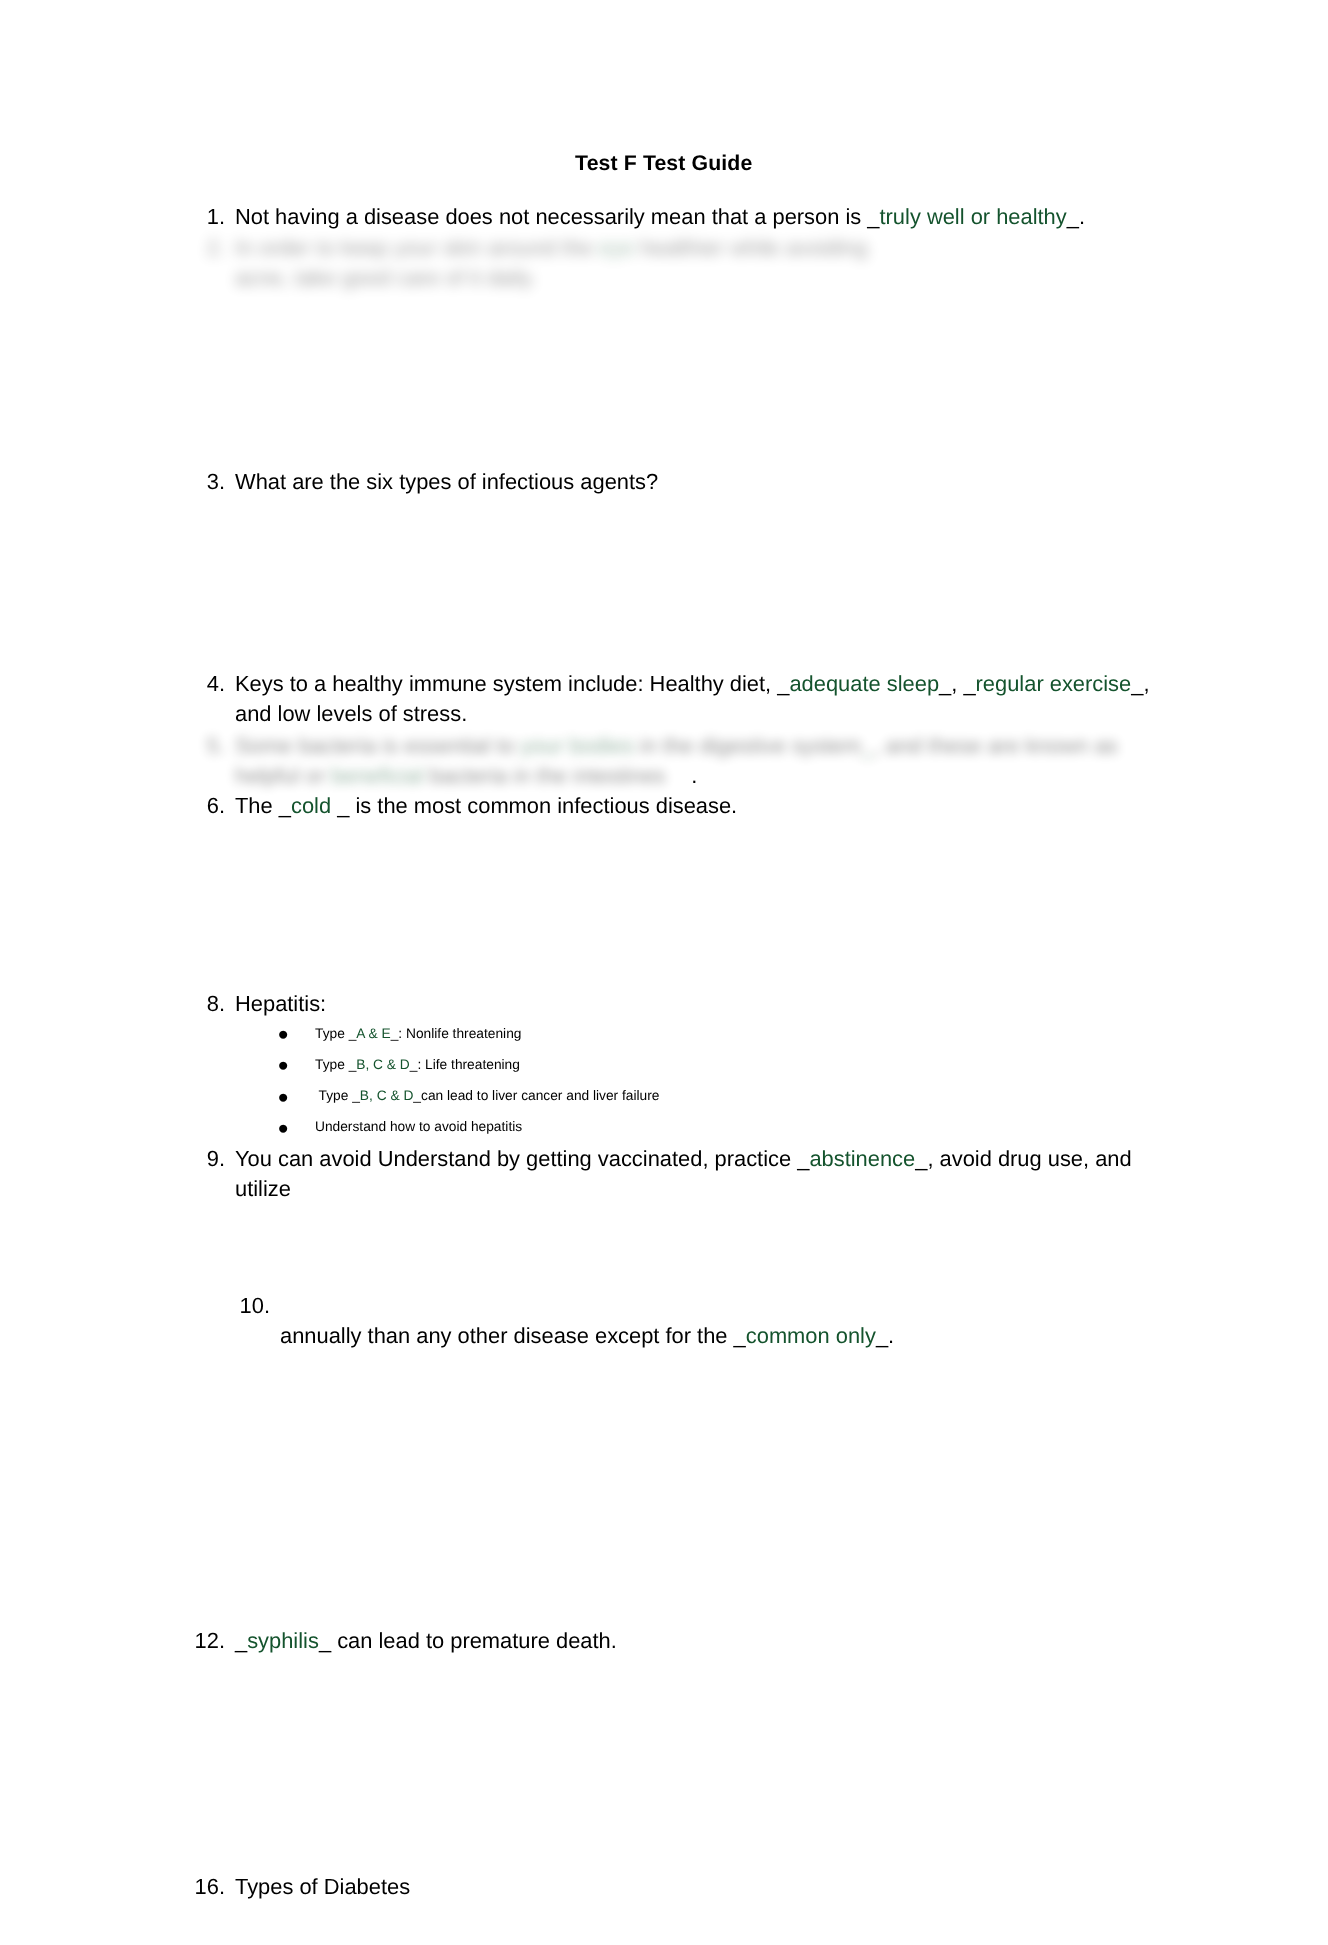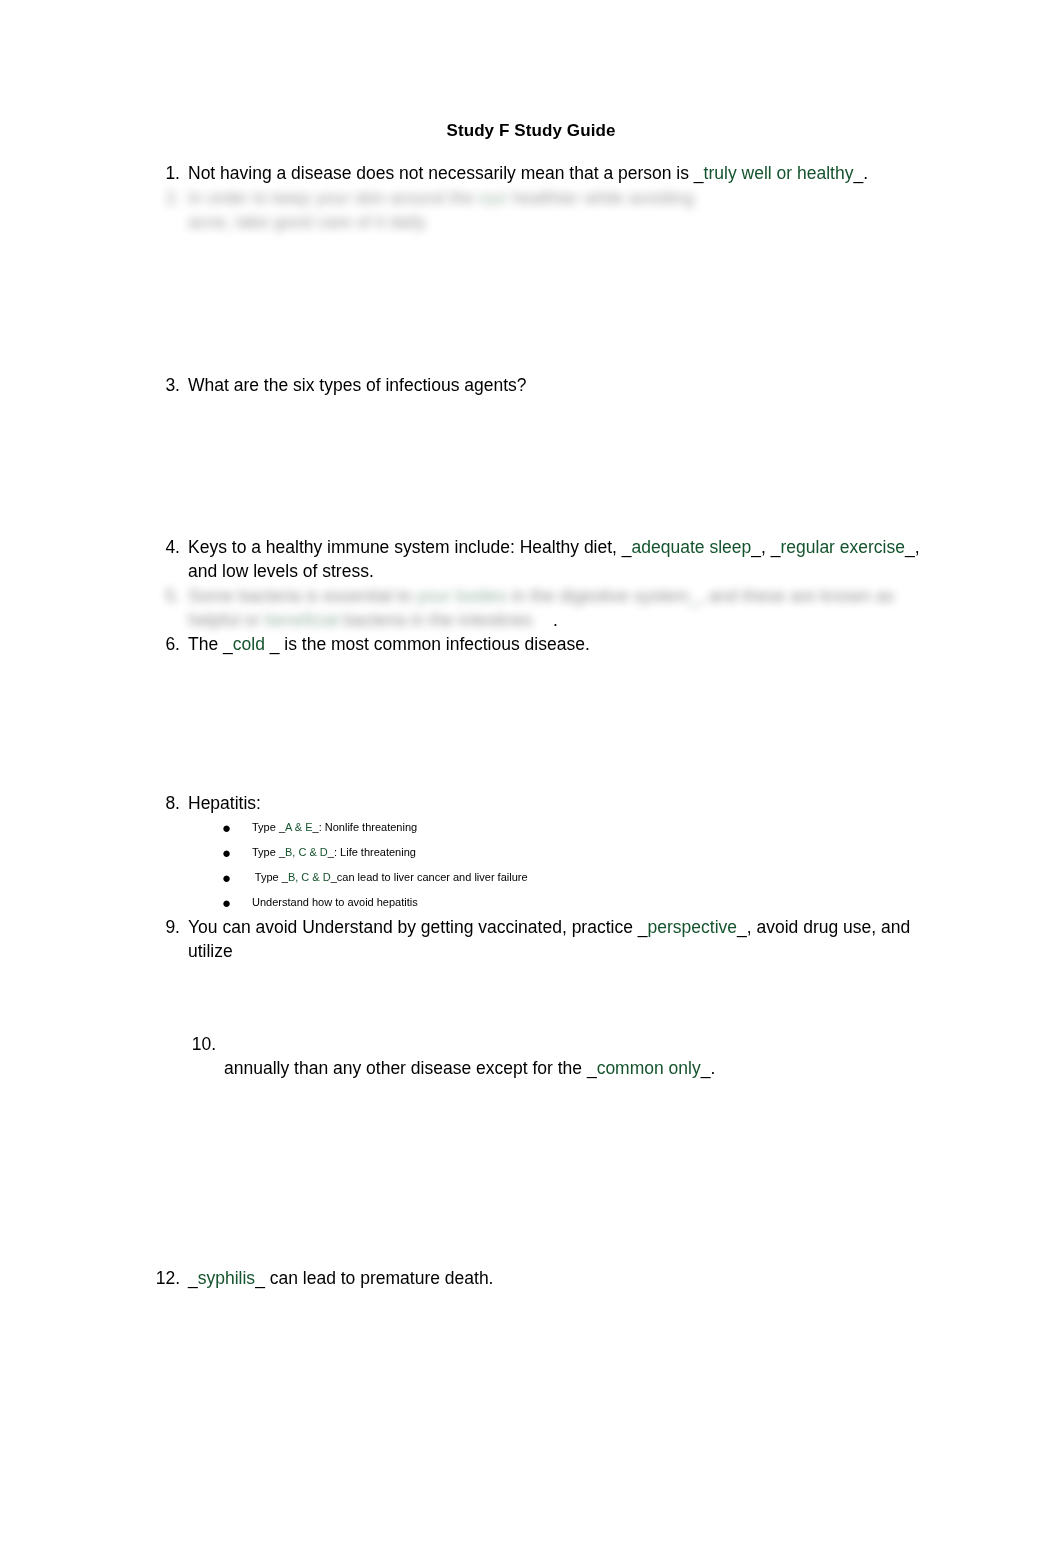--- a/index.html
+++ b/index.html
@@ -116,21 +116,21 @@
     position: absolute;
     font-size: 17.5px;
     color: #000;
   }
 </style>
 </head>
 <body>
 
 <div class="page">
 
-  <div class="doc-title">Study F Study Guide</div>
+  <div class="doc-title">Test F Test Guide</div>
 
   <div class="item" style="top:161px;">
     <span class="num">1.</span>
     <span class="body"><span>Not having a disease does not necessarily mean that a person is </span><span class="blk">_</span><span class="ans">truly well or healthy</span><span class="blk">_</span><span>.</span></span>
   </div>
 
   <div class="blurred blurred-2" style="top:186px;">
     <span class="num">2.</span>
     <span class="body"><span>In order to keep your skin around the </span><span class="ans">eye</span><span> healthier while avoiding</span><br><span>acne, take good care of it daily.</span></span>
   </div>
@@ -175,29 +175,33 @@
       <span class="btext"><span> Type </span><span class="blk">_</span><span class="ans">B, C &amp; D</span><span class="blk">_</span><span>can lead to liver cancer and liver failure</span></span>
     </div>
     <div class="bullet-row">
       <span class="dot">●</span>
       <span class="btext">Understand how to avoid hepatitis</span>
     </div>
   </div>
 
   <div class="item" style="top:915px;">
     <span class="num">9.</span>
-    <span class="body"><span>You can avoid Understand by getting vaccinated, practice </span><span class="blk">_</span><span class="ans">perspective</span><span class="blk">_</span><span>, avoid drug use, and utilize</span></span>
+    <span class="body"><span>You can avoid Understand by getting vaccinated, practice </span><span class="blk">_</span><span class="ans">abstinence</span><span class="blk">_</span><span>, avoid drug use, and utilize</span></span>
   </div>
 
   <div class="item" style="top:1032px;margin-left:36px;">
     <span class="num">10.</span>
     <span class="body"><br><span>annually than any other disease except for the </span><span class="blk">_</span><span class="ans">common only</span><span class="blk">_</span><span>.</span></span>
   </div>
 
-  <div class="item" style="top:1266px;">
+  <div class="item" style="top:1300px;">
     <span class="num">12.</span>
     <span class="body"><span class="blk">_</span><span class="ans">syphilis</span><span class="blk">_</span><span> can lead to premature death.</span></span>
   </div>
 
 
 
+  <div class="item" style="top:1497px;">
+    <span class="num">16.</span>
+    <span class="body">Types of Diabetes</span>
+  </div>
 
 </div>
 
 </body></html>

